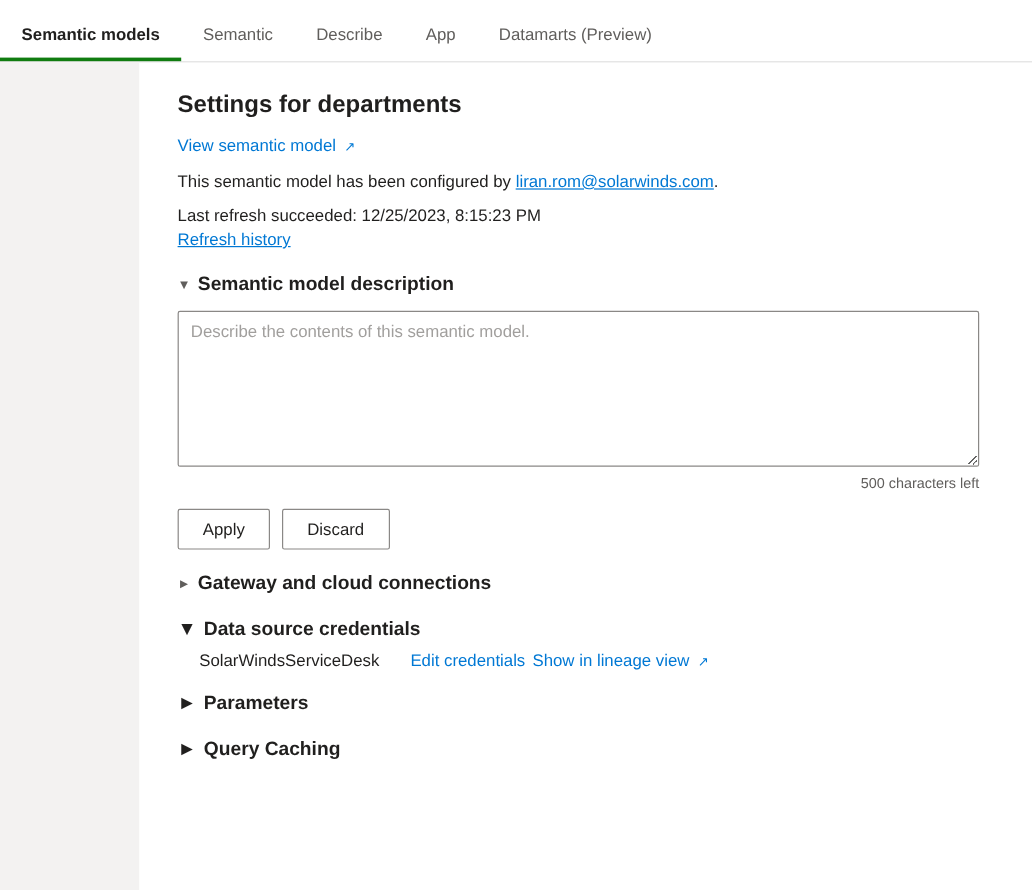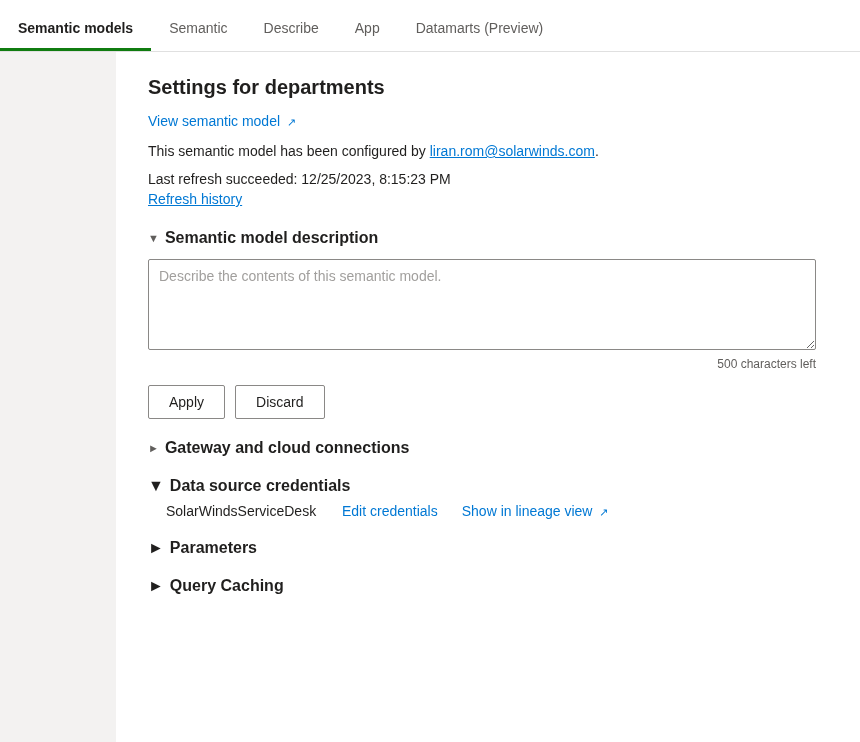--- a/index.html
+++ b/index.html
@@ -117,21 +117,21 @@
     }
     .section-header .chevron {
       font-size: 11px;
       color: #605e5c;
     }
 
     
     .description-textarea {
       width: 100%;
       max-width: 668px;
-      height: 91px;
+      height: 130px;
       border: 1px solid #8a8886;
       border-radius: 2px;
       padding: 8px 10px;
       font-size: 14px;
       font-family: 'Segoe UI', Tahoma, Geneva, Verdana, sans-serif;
       color: #201f1e;
       resize: vertical;
       outline: none;
     }
     .description-textarea::placeholder {
@@ -208,21 +208,21 @@
       gap: 16px;
       padding-left: 18px;
       font-size: 14px;
     }
     .datasource-name {
       color: #201f1e;
       min-width: 160px;
     }
     .datasource-actions {
       display: flex;
-      gap: 24px;
+      gap: 6px;
       align-items: center;
     }
 
     
     .params-section {
       margin-top: 20px;
     }
     .params-header {
       display: flex;
       align-items: center;

